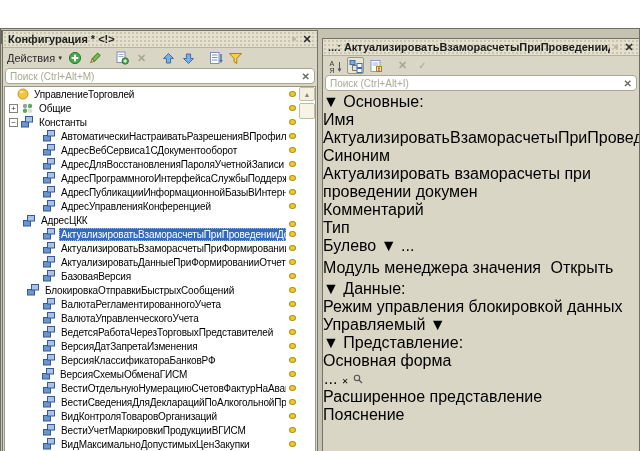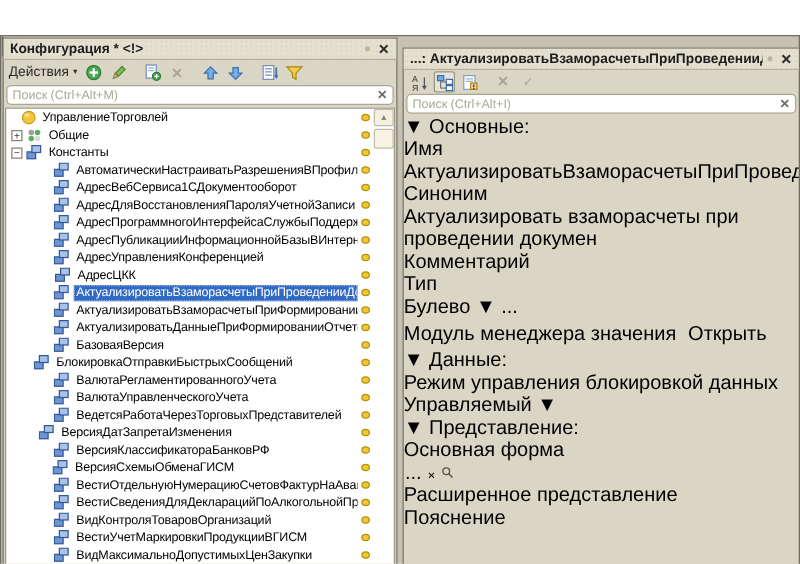--- a/index.html
+++ b/index.html
@@ -243,21 +243,21 @@
           <div class="tree-row" style="padding-left: 38px;">
             <span class="ticon">
               <svg width="13" height="12">
                 <rect x="0.5" y="5.5" width="7" height="5.5" fill="#6c95d2" stroke="#33599b"></rect>
                 <rect x="4.5" y="0.5" width="7" height="5.5" fill="#a9c3e8" stroke="#33599b"></rect>
               </svg>
             </span>
             <span class="lblbox">АдресУправленияКонференцией</span>
             <span class="ydot"></span>
           </div>
-          <div class="tree-row" style="padding-left: 39px;">
+          <div class="tree-row" style="padding-left: 18px; align-items: flex-end;">
             <span class="ticon">
               <svg width="13" height="12">
                 <rect x="0.5" y="5.5" width="7" height="5.5" fill="#6c95d2" stroke="#33599b"></rect>
                 <rect x="4.5" y="0.5" width="7" height="5.5" fill="#a9c3e8" stroke="#33599b"></rect>
               </svg>
             </span>
             <span class="lblbox">АдресЦКК</span>
             <span class="ydot"></span>
           </div>
           <div class="tree-row sel" style="padding-left: 38px;">
@@ -333,21 +333,21 @@
           <div class="tree-row" style="padding-left: 38px;">
             <span class="ticon">
               <svg width="13" height="12">
                 <rect x="0.5" y="5.5" width="7" height="5.5" fill="#6c95d2" stroke="#33599b"></rect>
                 <rect x="4.5" y="0.5" width="7" height="5.5" fill="#a9c3e8" stroke="#33599b"></rect>
               </svg>
             </span>
             <span class="lblbox">ВедетсяРаботаЧерезТорговыхПредставителей</span>
             <span class="ydot"></span>
           </div>
-          <div class="tree-row" style="padding-left: 26px;">
+          <div class="tree-row" style="padding-left: 38px;">
             <span class="ticon">
               <svg width="13" height="12">
                 <rect x="0.5" y="5.5" width="7" height="5.5" fill="#6c95d2" stroke="#33599b"></rect>
                 <rect x="4.5" y="0.5" width="7" height="5.5" fill="#a9c3e8" stroke="#33599b"></rect>
               </svg>
             </span>
             <span class="lblbox">ВерсияДатЗапретаИзменения</span>
             <span class="ydot"></span>
           </div>
           <div class="tree-row" style="padding-left: 38px;">

